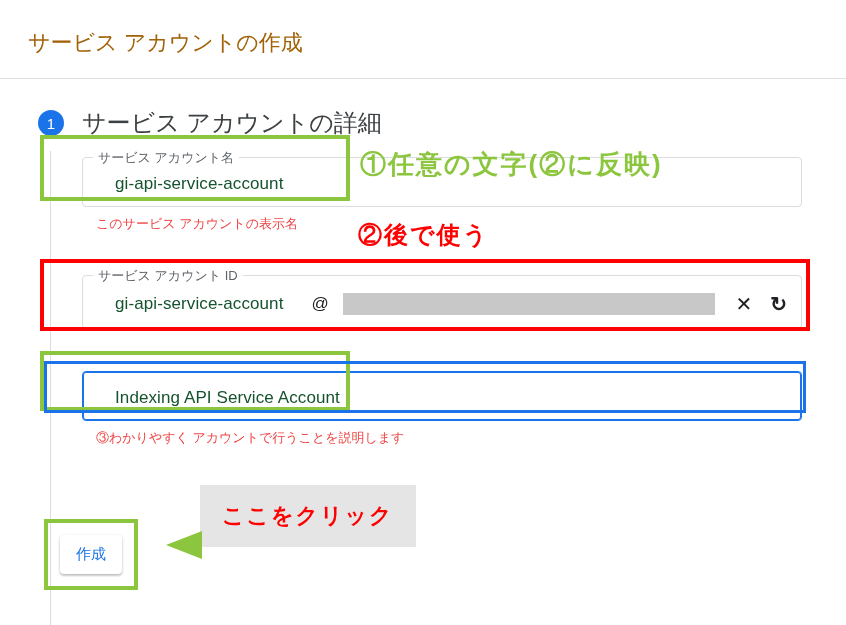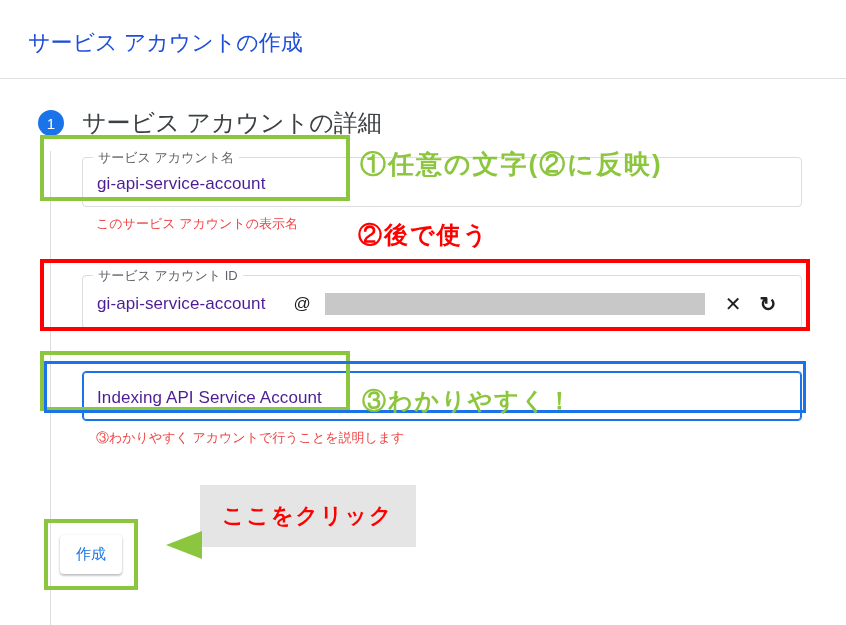--- a/index.html
+++ b/index.html
@@ -8,21 +8,21 @@
       background: #fff;
       width: 846px;
       height: 625px;
       position: relative;
       overflow: hidden;
     }
     .page-header {
       padding: 28px 28px 20px 28px;
       border-bottom: 1px solid #e0e0e0;
       font-size: 22px;
-      color: #1d4ed8;
+      color: #a16207;
       font-weight: 400;
     }
     .content {
       padding: 28px 28px 0 38px;
       position: relative;
     }
     .step-row {
       display: flex;
       align-items: center;
       gap: 18px;
@@ -58,40 +58,40 @@
       position: relative;
     }
     .field-group {
       position: relative;
       margin-top: 18px;
     }
     .mat-field {
       position: relative;
       border: 1px solid #dadce0;
       border-radius: 4px;
-      padding: 16px 14px 12px 14px;
+      padding: 16px 14px 12px 32px;
       background: #fff;
     }
     .mat-field.focused {
       border-color: #1a73e8;
       box-shadow: 0 0 0 1px #1a73e8 inset;
     }
     .mat-label {
       position: absolute;
       top: -9px;
       left: 10px;
       background: #fff;
       padding: 0 5px;
       font-size: 13px;
       color: #5f6368;
     }
     .mat-label.blue { color: #1a73e8; }
     .mat-value {
       font-size: 17px;
-      color: #4c1d95;
+      color: #14532d;
       letter-spacing: 0.1px;
     }
     .helper {
       font-size: 13px;
       color: #ef4444;
       margin: 8px 0 0 14px;
     }
     .id-row .mat-value-wrap {
       display: flex;
       align-items: center;
@@ -216,21 +216,20 @@
 
   </div>
 
   <div class="hl-green1" style="left:40px; top:56px; width:310px; height:66px;"></div>
   <div class="hl-red" style="left:40px; top:180px; width:770px; height:72px;"></div>
   <div class="hl-green1" style="left:40px; top:272px; width:310px; height:60px;"></div>
   <div class="hl-blue" style="left:44px; top:282px; width:762px; height:52px;"></div>
 
   <div class="ann-text ann-red" style="left:358px; top:140px; font-size:24px;">②後で使う</div>
   <div class="ann-text ann-green" style="left:360px; top:68px; font-size:26px;">①任意の文字(②に反映)</div>
-  <div class="ann-text ann-green" style="left:362px; top:306px; font-size:24px;">③わかりやすく！</div>
 
   <div class="callout" style="left:200px; top:406px;">ここをクリック</div>
   <div class="callout-tail" style="left:166px; top:452px;"></div>
 
   <div class="create-wrap" style="left:44px; top:440px;">
     <button class="create-btn" style="position:static;">作成</button>
   </div>
 
 </div>
 

